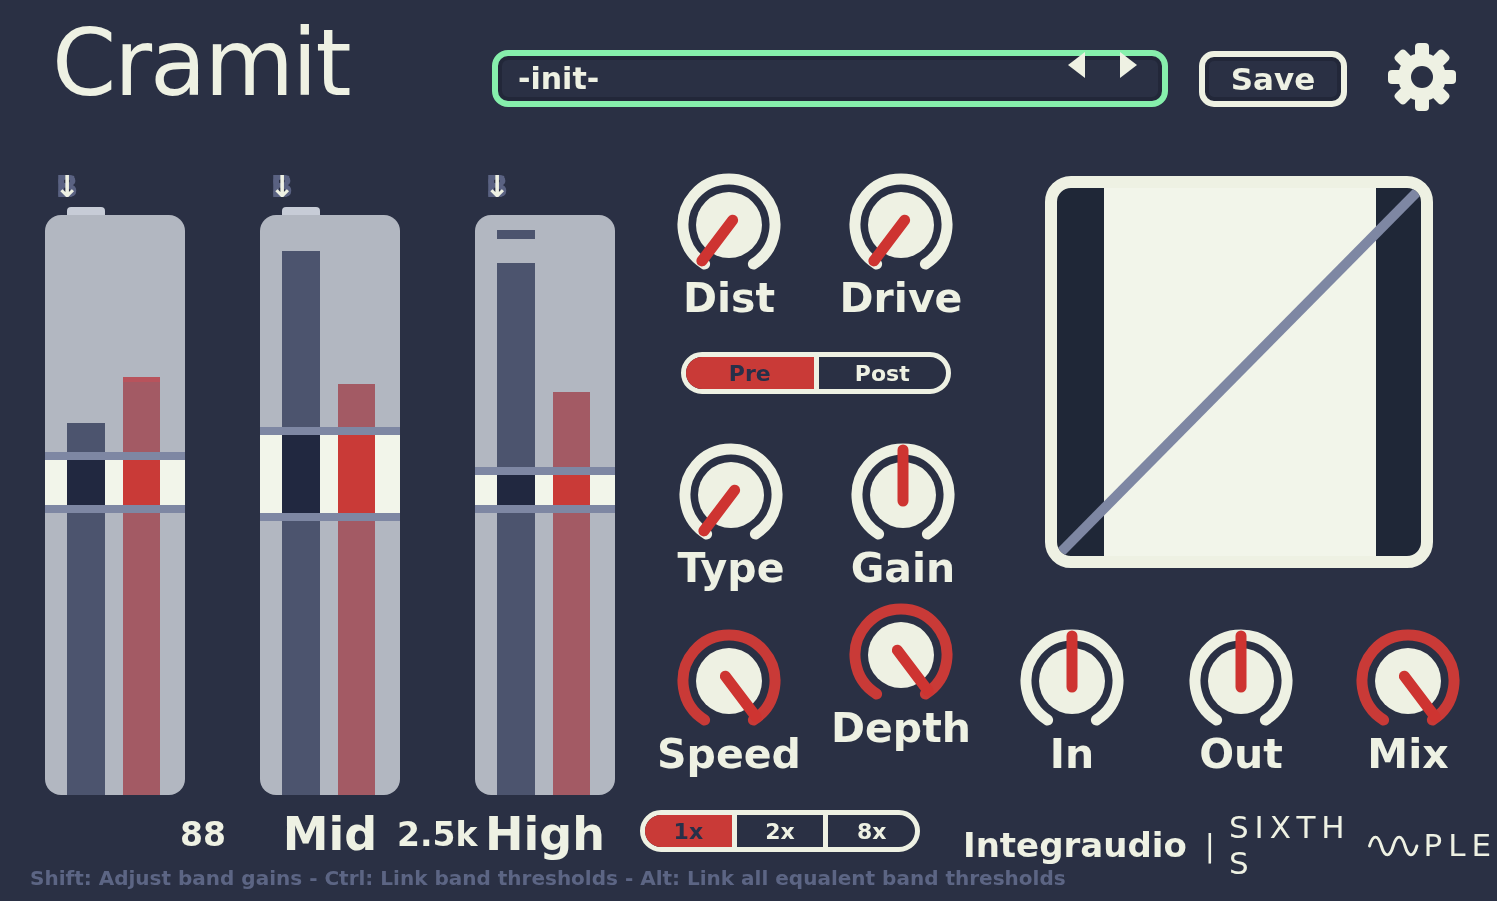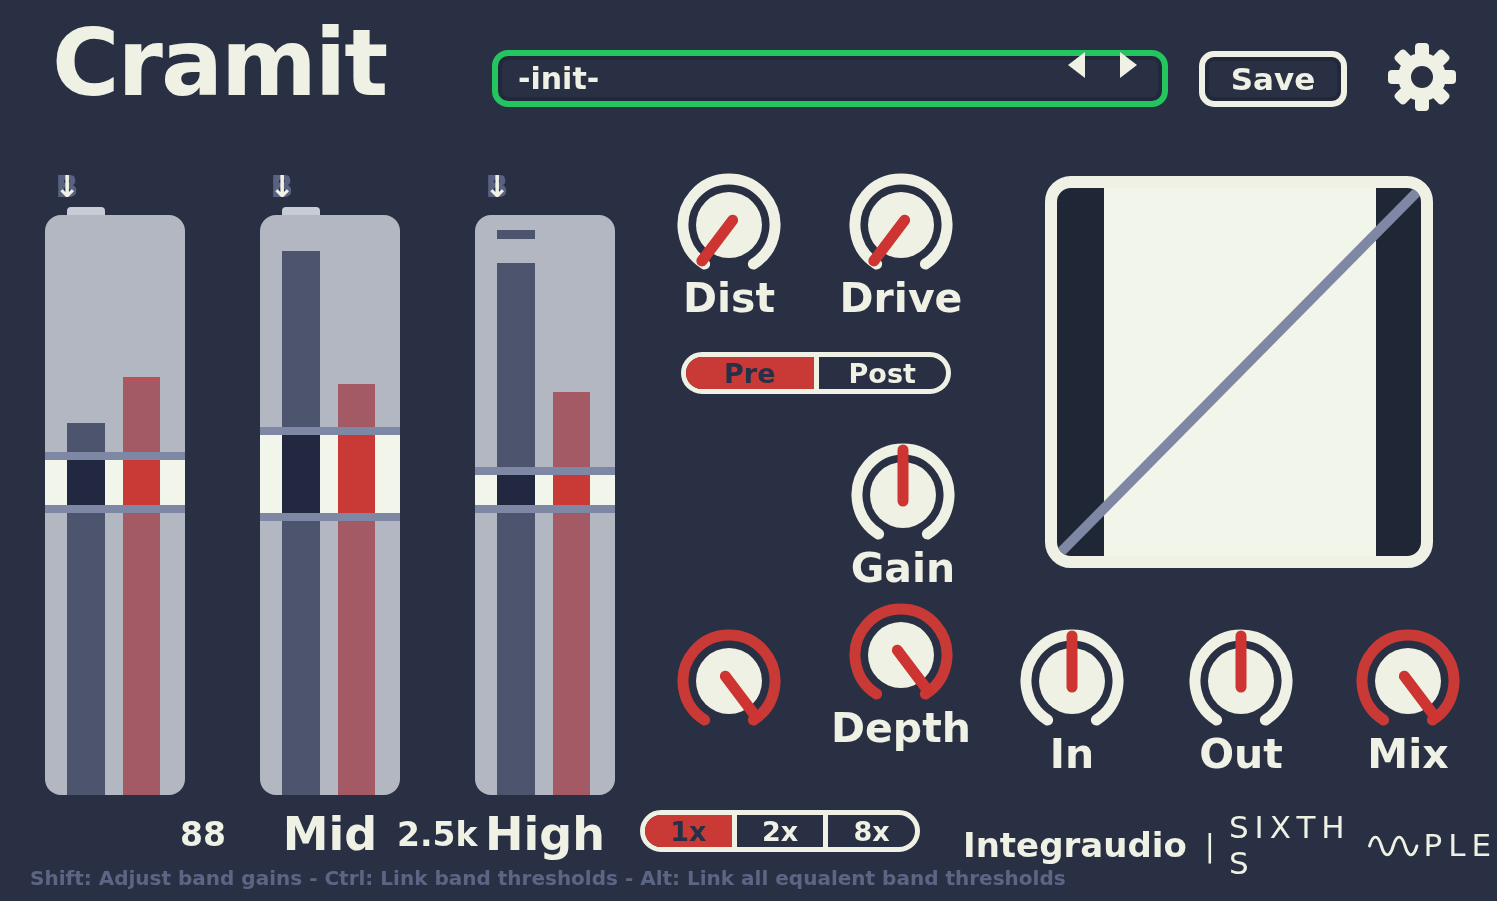--- a/index.html
+++ b/index.html
@@ -5,26 +5,26 @@
   html,body{margin:0;padding:0;background:#1b2130;}
   .root{
     position:relative;width:1497px;height:901px;overflow:hidden;
     background:#2a3044;
     font-family:"DejaVu Sans","Liberation Sans",sans-serif;
     -webkit-font-smoothing:antialiased;
   }
   .abs{position:absolute;}
   
   .title{
-    left:52px;top:8px;font-size:92px;font-weight:bold;color:#eef1e3;
+    left:52px;top:8px;font-size:92px;font-weight:normal;color:#eef1e3;
     letter-spacing:-2px;line-height:112px;
   }
   .preset-box{
     left:492px;top:50px;width:676px;height:57px;box-sizing:border-box;
-    border:6px solid #22c55e;border-radius:16px;
+    border:6px solid #86efac;border-radius:16px;
     box-shadow:inset 0 0 0 4px rgba(27,33,50,.55);
     display:flex;align-items:center;
   }
   .preset-name{margin-left:20px;font-size:30px;font-weight:bold;color:#eef1e3;}
   .tri{width:0;height:0;border-top:13px solid transparent;border-bottom:13px solid transparent;}
   .tri-left{left:1068px;top:52px;border-right:17px solid #eef1e3;}
   .tri-right{left:1120px;top:52px;border-left:17px solid #eef1e3;}
   .save-btn{
     left:1199px;top:51px;width:148px;height:56px;box-sizing:border-box;
     border:6px solid #eef1e3;border-radius:15px;background:transparent;
@@ -65,21 +65,21 @@
     position:absolute;top:108px;left:-26px;width:160px;text-align:center;
     font-size:41px;font-weight:bold;color:#eef1e3;line-height:38px;
   }
   
   .seg-toggle{
     box-sizing:border-box;border:5px solid #eef1e3;border-radius:21px;
     background:#2a3044;display:flex;overflow:hidden;
   }
   .seg{
     flex:1;display:flex;align-items:center;justify-content:center;
-    font-size:27px;font-weight:bold;color:#eef1e3;cursor:pointer;
+    font-size:22px;font-weight:bold;color:#eef1e3;cursor:pointer;
   }
   .seg.active{background:#c93a37;color:#273049;}
   .seg-div{width:5px;background:#eef1e3;}
   .prepost{left:681px;top:352px;width:270px;height:42px;}
   .oversamp{left:640px;top:810px;width:280px;height:42px;}
   
   .display{
     left:1045px;top:176px;width:388px;height:392px;box-sizing:border-box;
     border:12px solid #eef1e3;border-radius:26px;background:#1f2737;overflow:hidden;
   }
@@ -196,34 +196,43 @@
     <div class="knob-label">Dist</div>
   </div>
   <div class="knob" style="left:847px;top:171px">
     <svg width="108" height="108" viewBox="0 0 108 108">
       <path class="arc" d="M 29.6 93.0 A 46 46 0 1 1 78.4 93.0" style="stroke: rgb(238, 241, 227);"></path>
       <circle class="face" cx="54" cy="54" r="33"></circle>
       <line class="ptr" x1="57.6" y1="49.2" x2="26.9" y2="89.9"></line>
     </svg>
     <div class="knob-label">Drive</div>
   </div>
+  <div class="knob" style="left:677px;top:441px">
+    <svg width="108" height="108" viewBox="0 0 108 108">
+      <path class="arc" d="M 29.6 93.0 A 46 46 0 1 1 78.4 93.0" style="stroke: rgb(238, 241, 227);"></path>
+      <circle class="face" cx="54" cy="54" r="33"></circle>
+      <line class="ptr" x1="57.6" y1="49.2" x2="26.9" y2="89.9"></line>
+    </svg>
+    <div class="knob-label">Type</div>
+  </div>
   <div class="knob" style="left:849px;top:441px">
     <svg width="108" height="108" viewBox="0 0 108 108">
       <path class="arc" d="M 29.6 93.0 A 46 46 0 1 1 78.4 93.0" style="stroke: rgb(238, 241, 227);"></path>
       <circle class="face" cx="54" cy="54" r="33"></circle>
       <line class="ptr" x1="54.0" y1="60.0" x2="54.0" y2="9.0"></line>
     </svg>
     <div class="knob-label">Gain</div>
   </div>
   <div class="knob" style="left:675px;top:627px">
     <svg width="108" height="108" viewBox="0 0 108 108">
       <path class="arc" d="M 29.6 93.0 A 46 46 0 1 1 78.4 93.0" style="stroke: rgb(201, 58, 55);"></path>
       <circle class="face" cx="54" cy="54" r="33"></circle>
       <line class="ptr" x1="50.4" y1="49.2" x2="81.1" y2="89.9"></line>
     </svg>
+    <div class="knob-label">Speed</div>
   </div>
   <div class="knob" style="left:847px;top:601px">
     <svg width="108" height="108" viewBox="0 0 108 108">
       <path class="arc" d="M 29.6 93.0 A 46 46 0 1 1 78.4 93.0" style="stroke: rgb(201, 58, 55);"></path>
       <circle class="face" cx="54" cy="54" r="33"></circle>
       <line class="ptr" x1="50.4" y1="49.2" x2="81.1" y2="89.9"></line>
     </svg>
     <div class="knob-label">Depth</div>
   </div>
   <div class="knob" style="left:1018px;top:627px">

